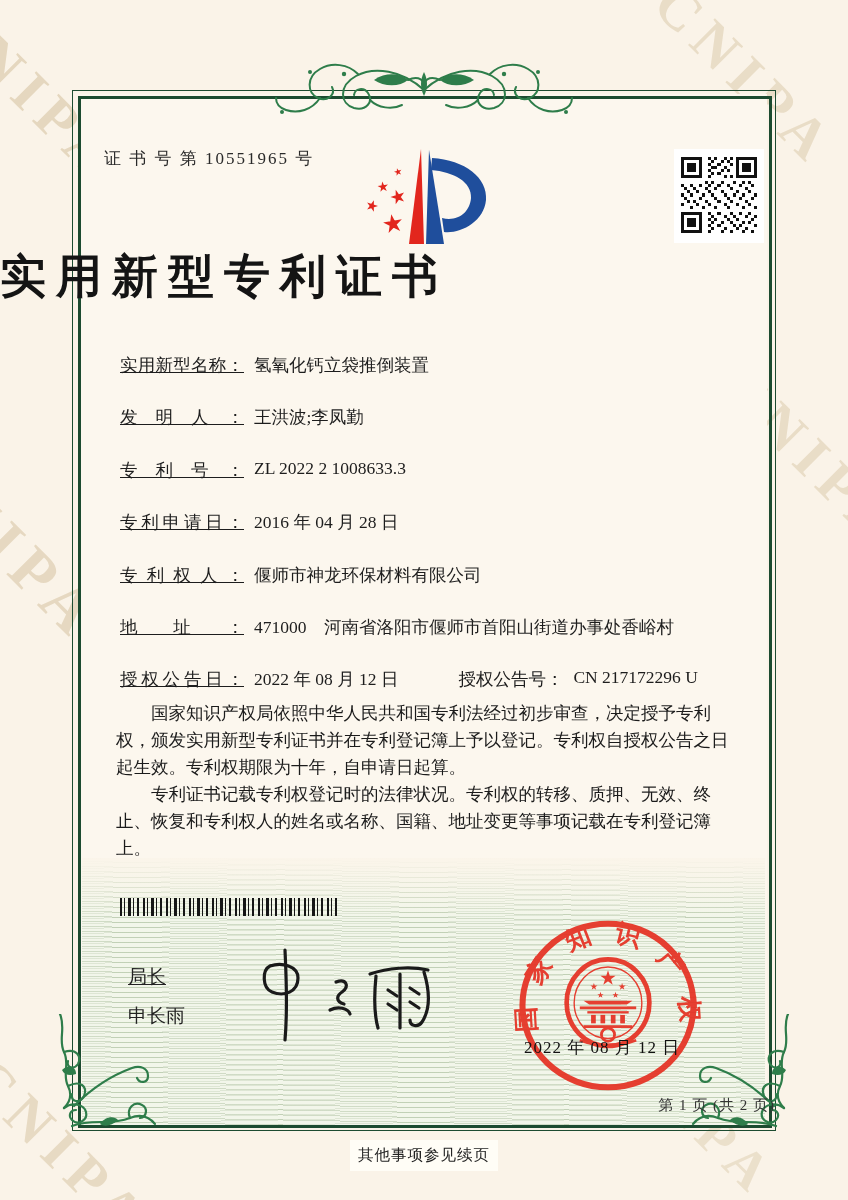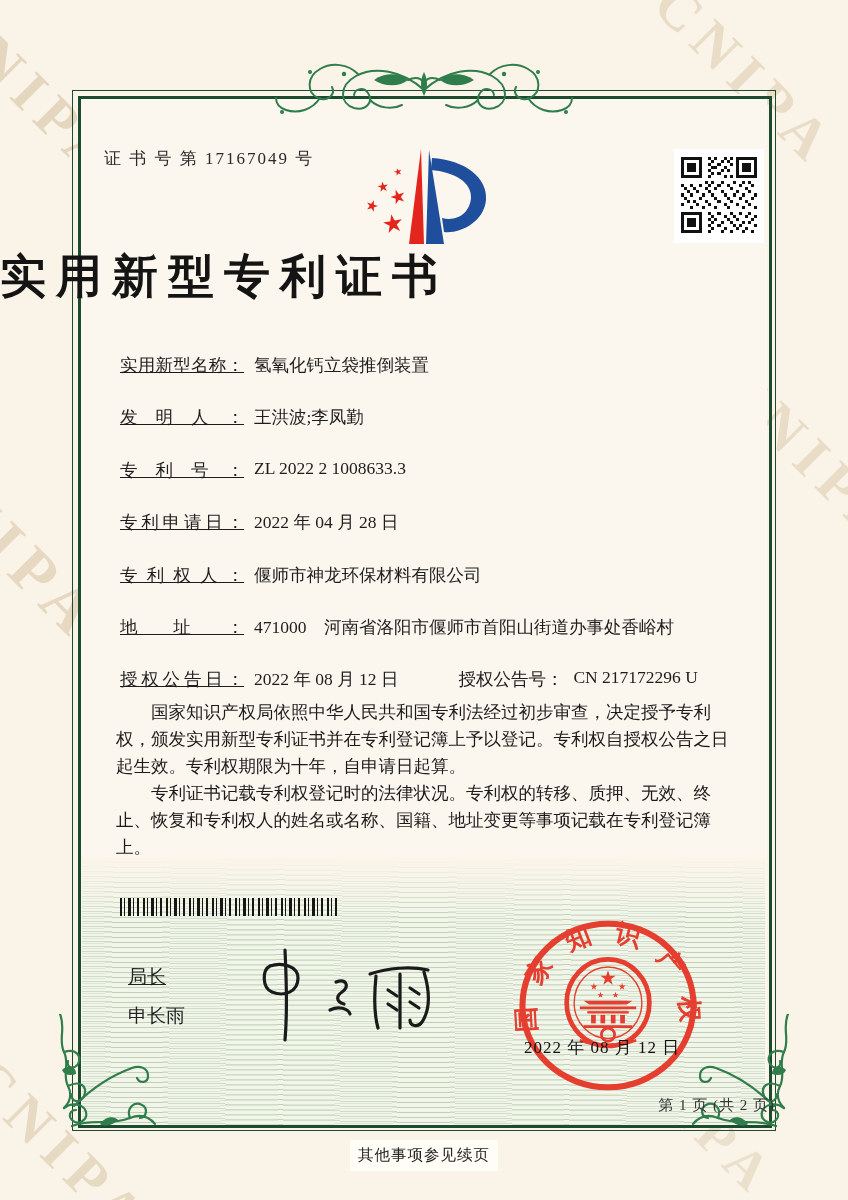--- a/index.html
+++ b/index.html
@@ -49,21 +49,21 @@
   .field-row{height:52.4px;display:flex;align-items:flex-start;}
   .field-label{
     display:inline-block;width:124px;flex:0 0 124px;
     text-align:justify;text-align-last:justify;color:#1d1d1d;text-decoration:underline;
   }
   .field-value{margin-left:10px;color:#1d1d1d;}
   .grant-pair2{margin-left:60px;display:flex;}
   
   .paras{position:absolute;left:116px;top:700px;width:618px;z-index:4;
     font-size:17.5px;line-height:27px;color:#1b1b1b;}
-  .paras p{margin:0;text-indent:2em;font-family:Liberation Mono, monospace;}
+  .paras p{margin:0;text-indent:2em;}
   
   .barcode{
     position:absolute;left:120px;top:898px;width:217px;height:18px;z-index:4;
     background:repeating-linear-gradient(90deg,
       #161616 0 2px, rgba(0,0,0,0) 2px 4px,
       #161616 4px 5px, rgba(0,0,0,0) 5px 8px,
       #161616 8px 11px, rgba(0,0,0,0) 11px 13px,
       #161616 13px 14px, rgba(0,0,0,0) 14px 17px,
       #161616 17px 19px, rgba(0,0,0,0) 19px 23px);
   }
@@ -139,21 +139,21 @@
       <path d="M16,72 C28,66 36,72 32,82 C28,90 18,88 20,80"></path>
       <path d="M12,94 C20,88 32,90 34,98 C36,106 26,112 20,106 C16,102 18,96 24,96"></path>
       <path d="M20,112 C40,104 58,112 78,104 C90,99 98,104 103,110"></path>
       <path d="M78,104 C74,94 82,87 90,91 C96,94 95,103 88,104"></path>
       <path d="M22,92 C40,74 58,62 80,54 C88,51 96,54 96,62 C96,69 88,70 85,64"></path>
       <path d="M10,56 C16,50 24,52 24,60 C18,62 12,61 10,56 Z" fill="#2e7d4a" stroke="none"></path>
       <path d="M48,110 C54,102 62,102 66,106 C60,112 52,113 48,110 Z" fill="#2e7d4a" stroke="none"></path>
     </g>
   </svg>
 
-  <div class="cert-no">证 书 号 第 17167049 号</div>
+  <div class="cert-no">证 书 号 第 10551965 号</div>
 
   <svg class="logo" viewBox="0 0 162 106" xmlns="http://www.w3.org/2000/svg">
     <defs>
       <path id="st" d="M0,-1 L0.588,0.809 L-0.951,-0.309 L0.951,-0.309 L-0.588,0.809 Z"></path>
     </defs>
     <g fill="#e2261d">
       <use href="#st" transform="translate(38,28) scale(4) rotate(-15)"></use>
       <use href="#st" transform="translate(23,43) scale(5.5) rotate(-8)"></use>
       <use href="#st" transform="translate(38,53) scale(7.5) rotate(-18)"></use>
       <use href="#st" transform="translate(12,62) scale(6) rotate(18)"></use>
@@ -209,21 +209,21 @@
     <div class="field-row">
       <span class="field-label">发明人：</span>
       <span class="field-value">王洪波;李凤勤</span>
     </div>
     <div class="field-row">
       <span class="field-label">专利号：</span>
       <span class="field-value">ZL 2022 2 1008633.3</span>
     </div>
     <div class="field-row">
       <span class="field-label">专利申请日：</span>
-      <span class="field-value">2022 年 04 月 28 日</span>
+      <span class="field-value">2016 年 04 月 28 日</span>
     </div>
     <div class="field-row">
       <span class="field-label">专利权人：</span>
       <span class="field-value">偃师市神龙环保材料有限公司</span>
     </div>
     <div class="field-row">
       <span class="field-label">地址：</span>
       <span class="field-value">471000　河南省洛阳市偃师市首阳山街道办事处香峪村</span>
     </div>
     <div class="field-row">

